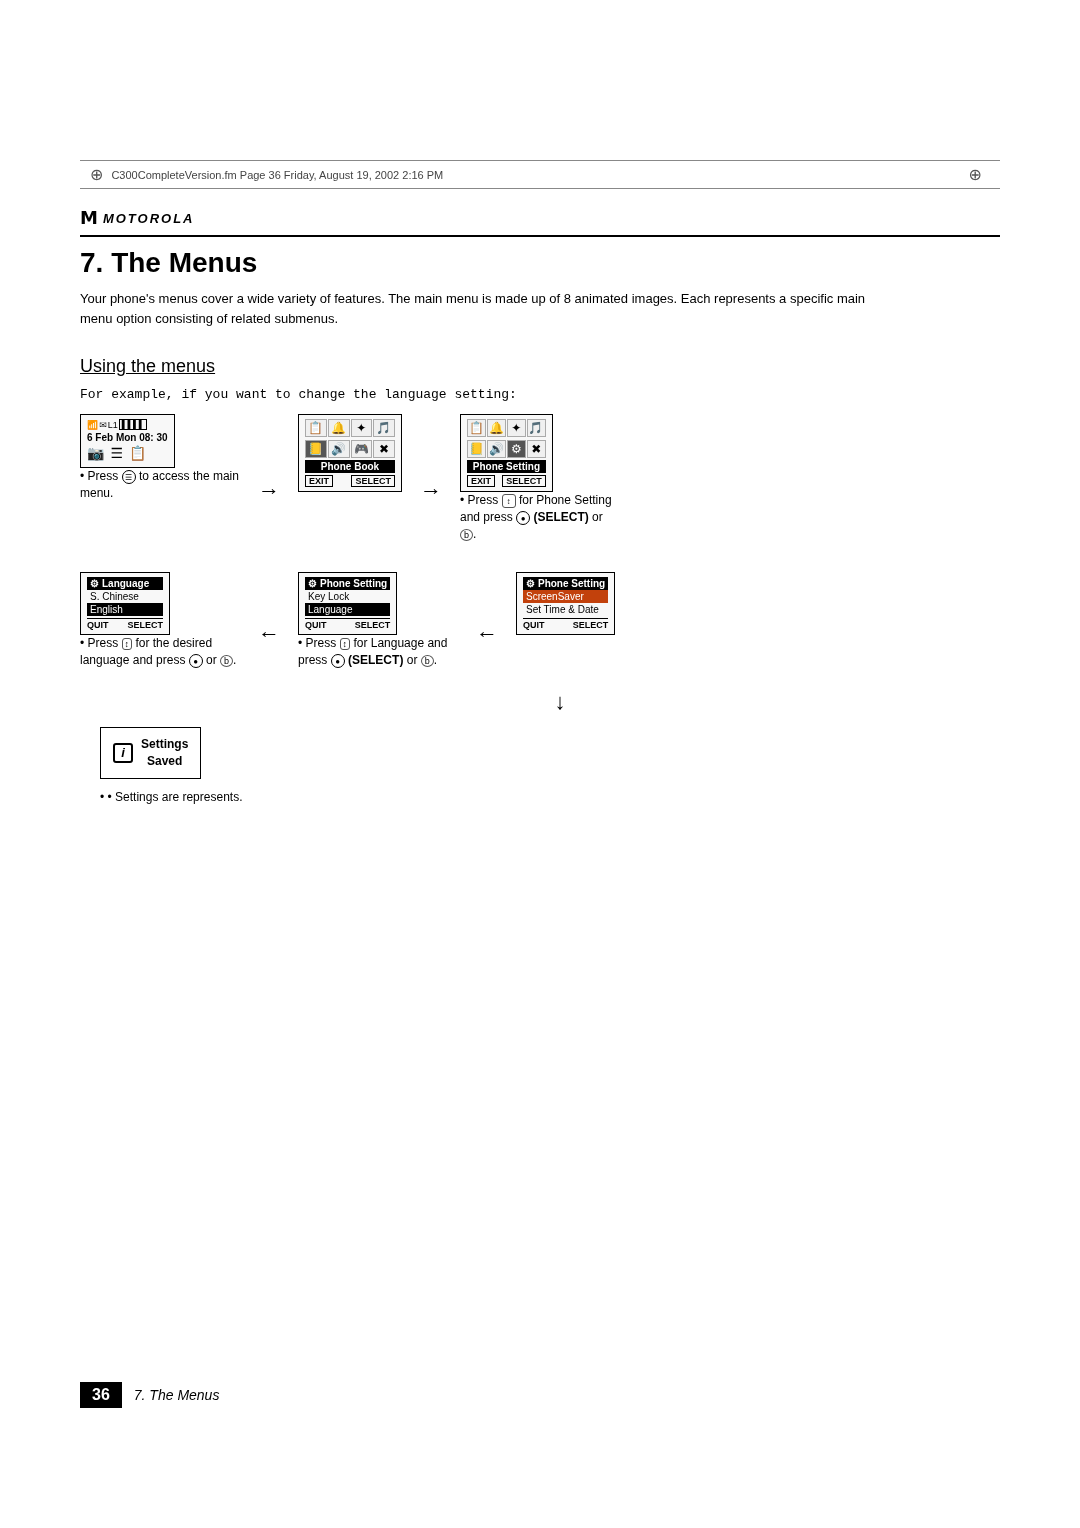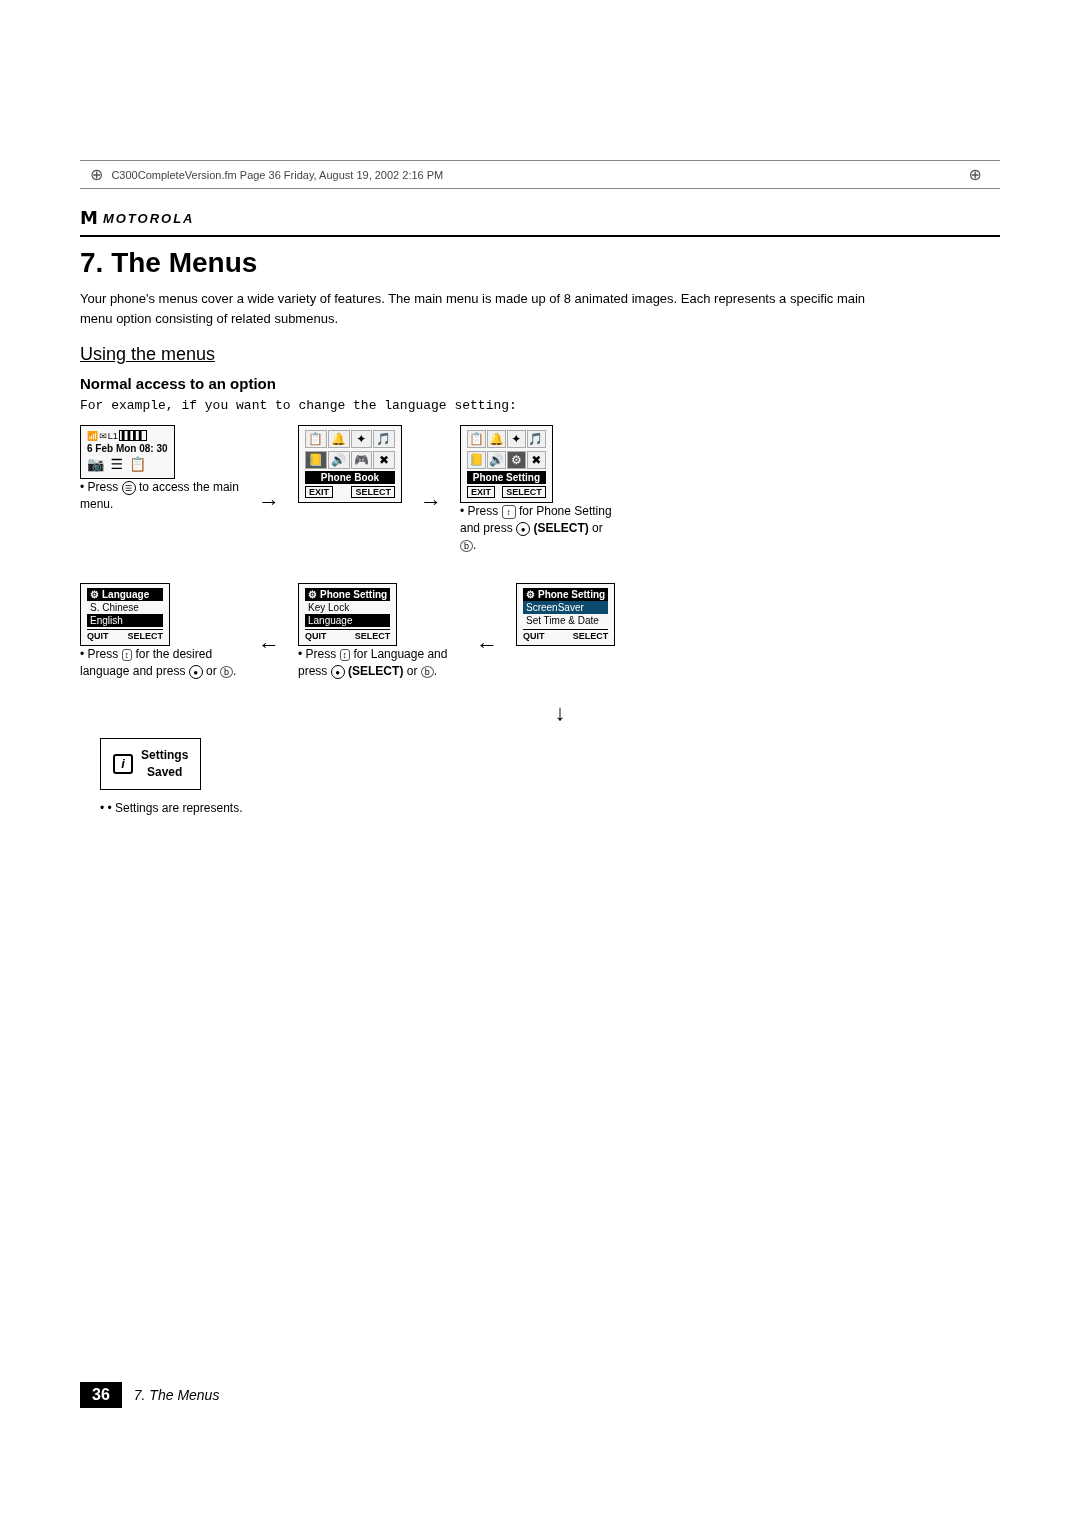--- a/index.html
+++ b/index.html
@@ -84,21 +84,21 @@
       font-size: 28px;
       font-weight: bold;
       margin-bottom: 10px;
       margin-top: 8px;
     }
 
     
     .body-text {
       font-size: 13px;
       line-height: 1.5;
-      margin-bottom: 16px;
+      margin-bottom: 28px;
       max-width: 820px;
     }
 
     
     .section-heading {
       font-size: 18px;
       font-weight: normal;
       text-decoration: underline;
       margin-bottom: 10px;
     }
@@ -282,21 +282,20 @@
 
   <div class="chapter-title">
     <span>7.</span>
     <span>The Menus</span>
   </div>
 
   <p class="body-text">Your phone's menus cover a wide variety of features. The main menu is made up of 8 animated images. Each represents a specific main menu option consisting of related submenus.</p>
 
   <div class="section-heading">Using the menus</div>
 
-  <div class="sub-heading">Normal access to an option</div>
 
   <p class="for-example-text">For example, if you want to change the language setting:</p>
 
   <div class="row1" style="align-items:flex-start; display:flex; gap:14px; margin-bottom:30px;">
 
     <div class="screen-caption-block">
       <div class="phone-screen" style="min-width:80px;">
         <div class="status-icons">
           <span>📶</span>
           <span>✉</span>
@@ -415,21 +414,21 @@
     </div>
 
     <div class="arrow-left" style="margin-top:20px;">←</div>
 
     <div class="screen-caption-block">
       <div class="phone-screen" style="min-width:95px;">
         <div style="font-size:10px; font-weight:bold; background:#000; color:#fff; padding:1px 3px; display:flex; align-items:center; gap:3px;">
           <span>⚙</span>
           <span>Phone Setting</span>
         </div>
-        <div style="font-size:10px; padding:1px 3px; background:#0c4a6e; color:#fff;">ScreenSaver</div>
+        <div style="font-size:10px; padding:1px 3px; background:#c2410c; color:#fff;">ScreenSaver</div>
         <div style="font-size:10px; padding:1px 3px;">Set Time &amp; Date</div>
         <div style="display:flex; justify-content:space-between; border-top:1px solid #000; margin-top:2px; padding-top:1px;">
           <span style="font-size:9px; font-weight:bold;">QUIT</span>
           <span style="font-size:9px; font-weight:bold;">SELECT</span>
         </div>
       </div>
     </div>
 
   </div>
 

